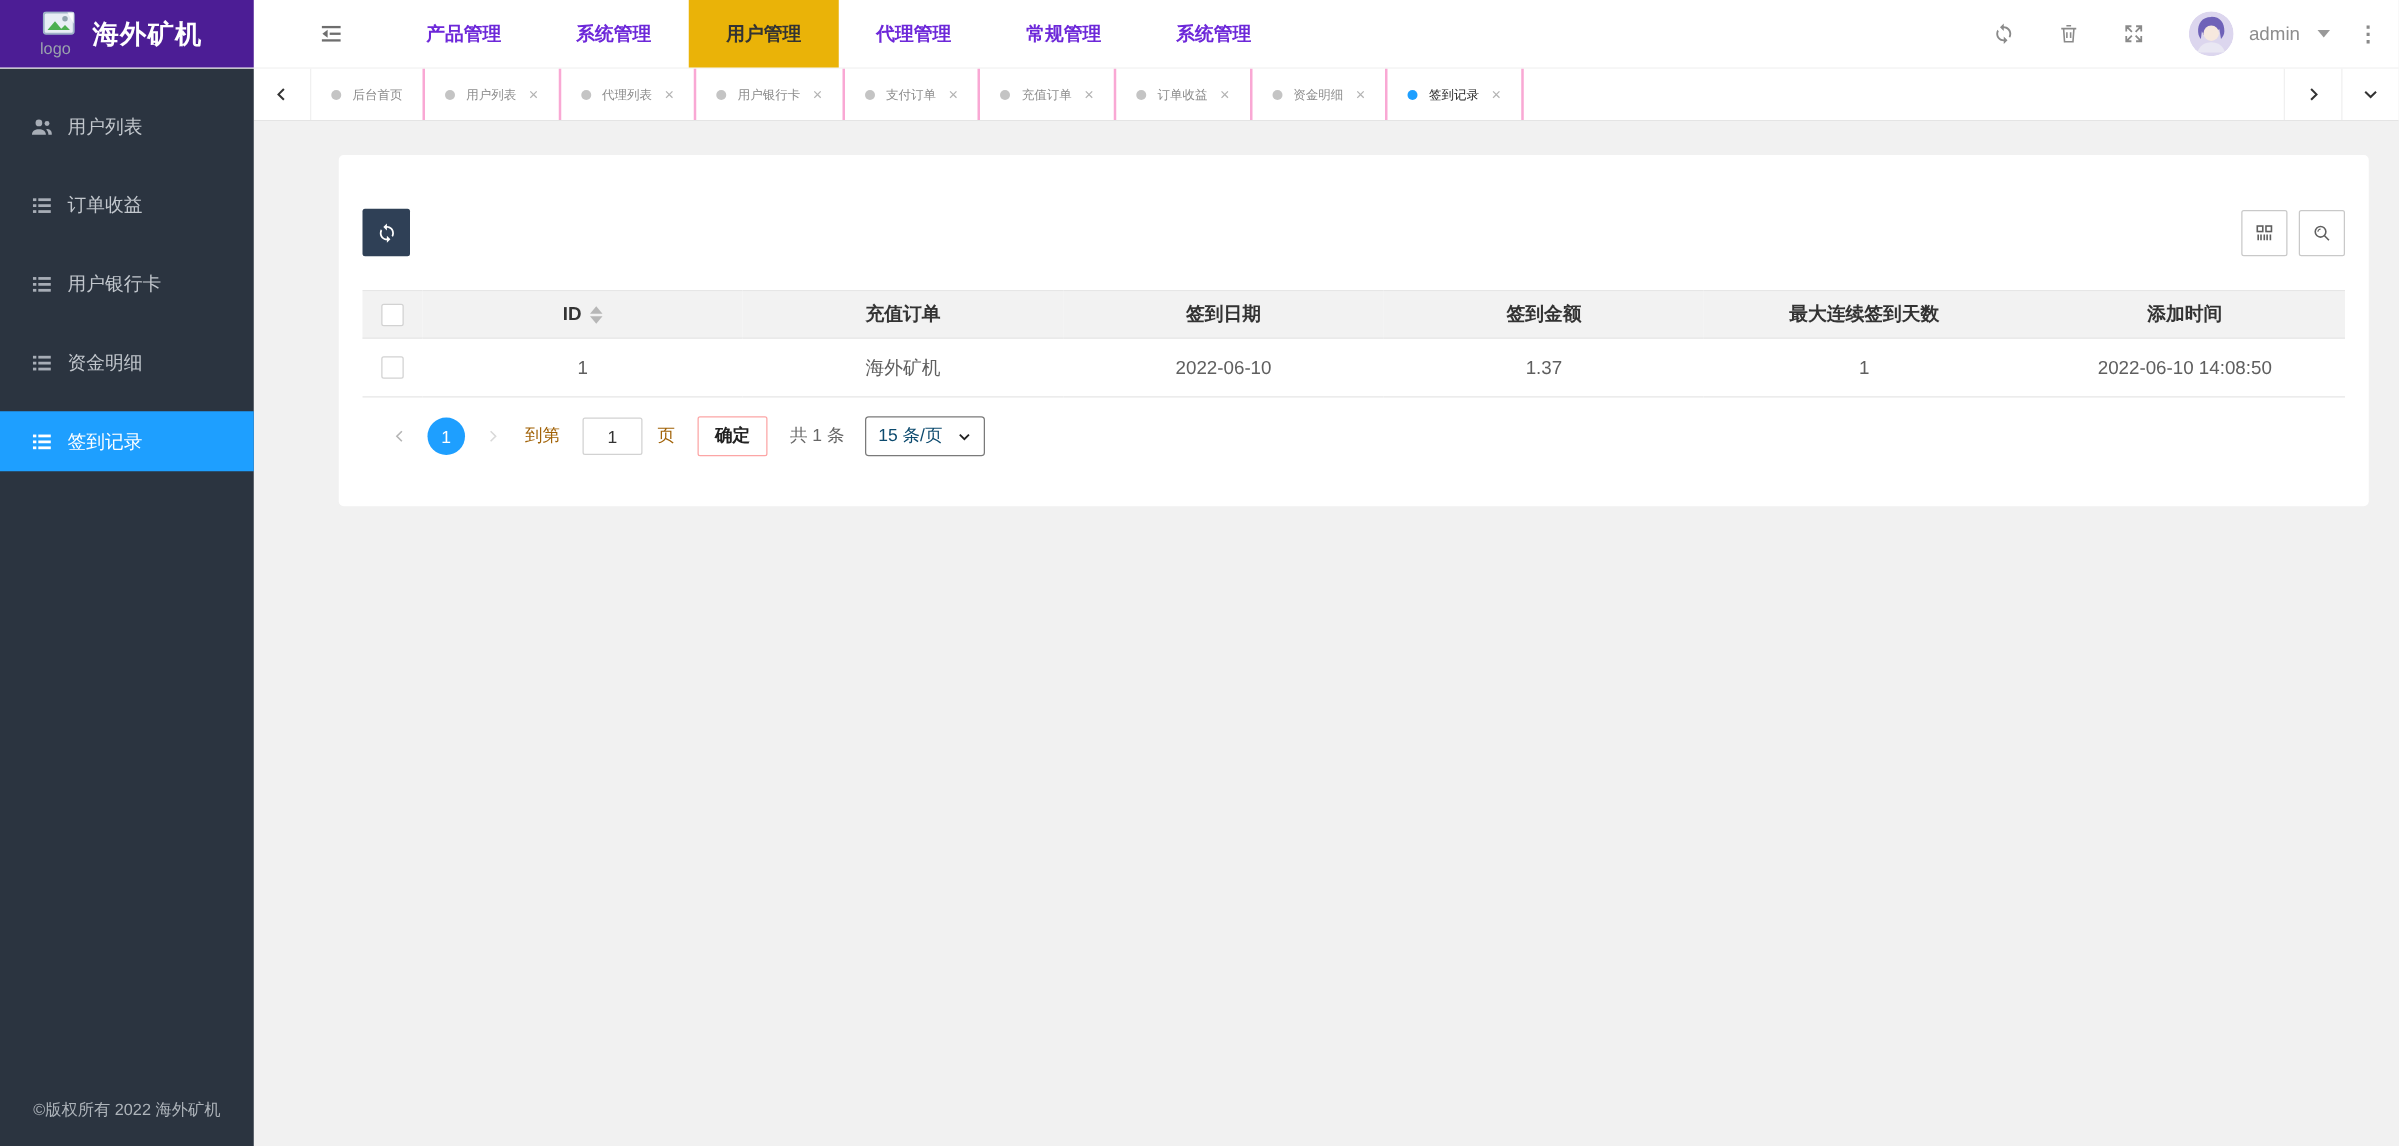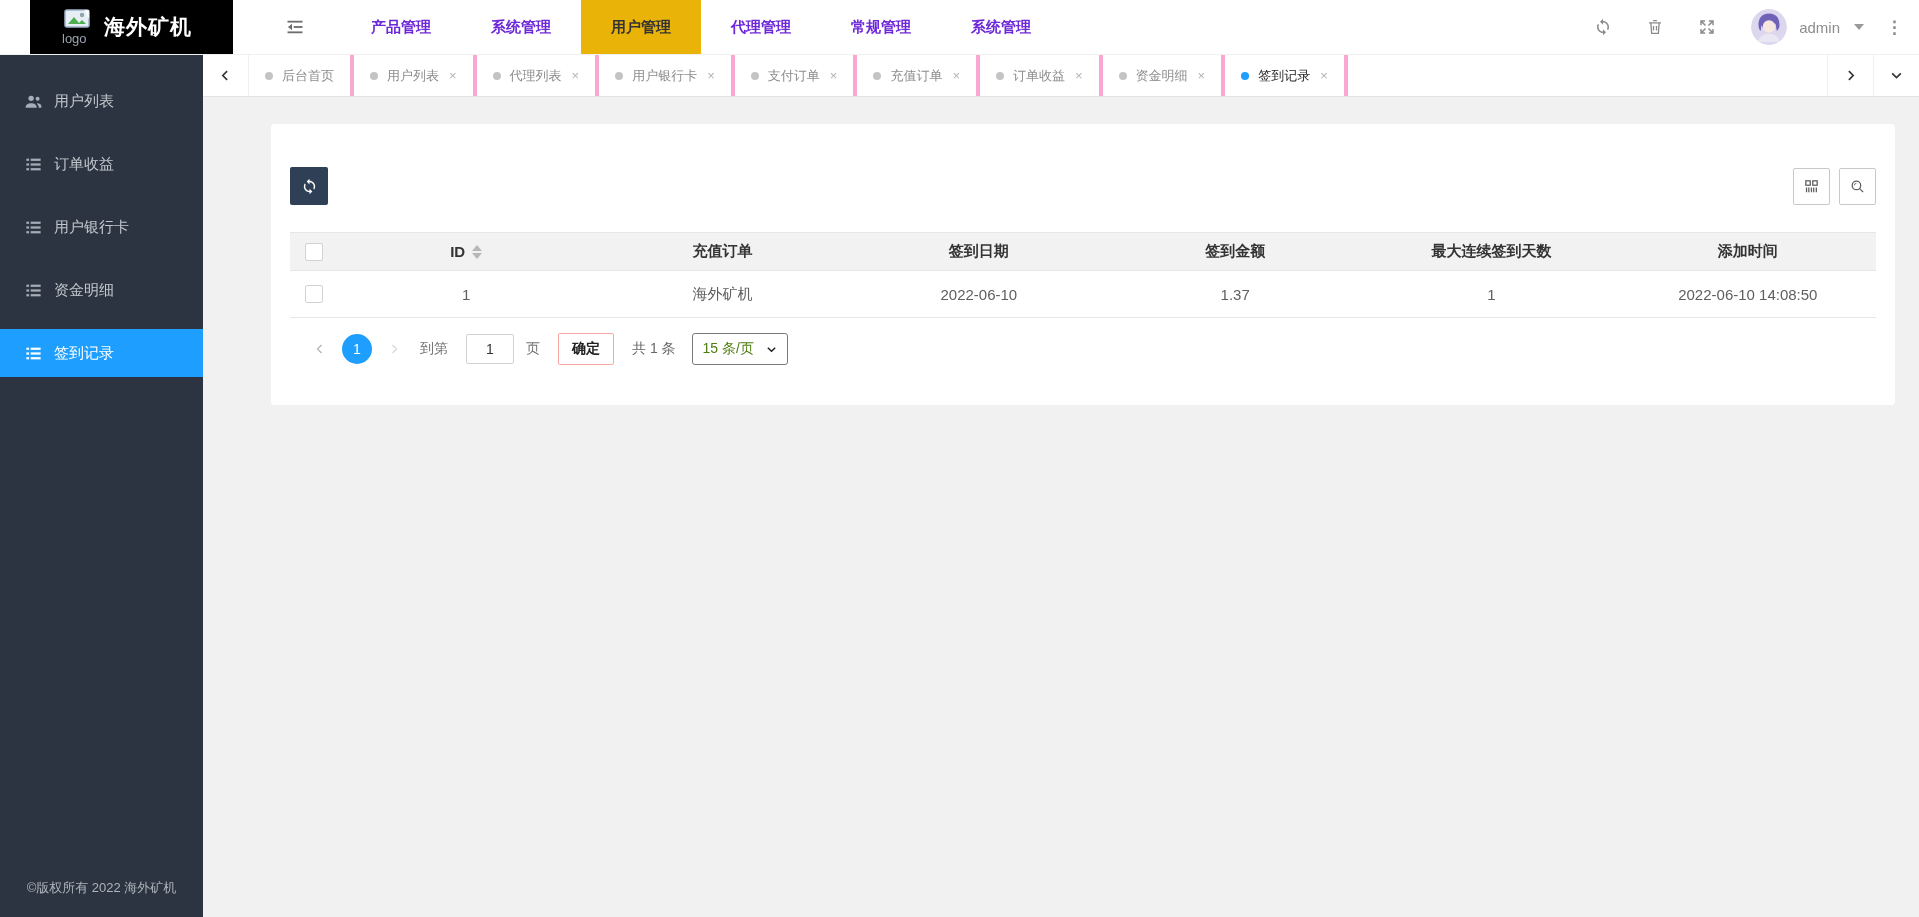--- a/index.html
+++ b/index.html
@@ -6,21 +6,21 @@
   html, body { width: 1919px; height: 917px; overflow: hidden; }
   body {
     font-family: "Liberation Sans", "DejaVu Sans", sans-serif;
     background: #f1f1f1;
     color: #333;
   }
   .app { width: 1919px; height: 917px; display: flex; flex-direction: column; }
 
   
   .header { height: 55px; display: flex; background: #fff; flex: 0 0 55px; border-bottom: 1px solid #f0f0f0; }
-  .logo-area { width: 203px; flex: 0 0 203px; background: #000000; display: flex; align-items: center; margin-left: 30px; }
+  .logo-area { width: 203px; flex: 0 0 203px; background: #4c1d95; display: flex; align-items: center; }
   .logo-broken { display: flex; flex-direction: column; align-items: flex-start; margin-left: 32px; }
   .logo-broken svg { width: 26px; height: 21px; margin-left: 2px; }
   .logo-alt { font-size: 13px; color: #9aa2ad; margin-top: 1px; }
   .app-title { color: #fff; font-size: 21px; font-weight: bold; margin-left: 14px; letter-spacing: 1px; }
 
   .nav { flex: 1; display: flex; align-items: stretch; }
   .collapse-btn { align-self: center; margin: 0 34px 0 52px; width: 22px; height: 22px; color: #6e6e6e; cursor: pointer; background: none; border: none; display: flex; align-items: center; }
   .collapse-btn svg { width: 20px; height: 20px; }
   .nav-item { display: flex; align-items: center; padding: 0 30px; font-size: 15px; color: #6d28d9; cursor: pointer; font-weight: bold; }
   .nav-item.active { background: #eab308; color: #333; font-weight: bold; }
@@ -50,21 +50,21 @@
 
   
   .content-col { flex: 1; display: flex; flex-direction: column; min-width: 0; }
 
   
   .tabbar { height: 42px; flex: 0 0 42px; background: #fff; display: flex; align-items: stretch; border-bottom: 1px solid #e4e4e4; }
   .tab-arrow { width: 46px; flex: 0 0 46px; display: flex; align-items: center; justify-content: center; color: #333; cursor: pointer; background: none; border: none; }
   .tab-arrow svg { width: 13px; height: 13px; }
   .tab-arrow.left { border-right: 1px solid #f0f0f0; }
   .tab-arrow.rt { border-left: 1px solid #f0f0f0; }
-  .tab { display: flex; align-items: center; padding: 0 16px; border-right: 4px solid #f9a8d4; font-size: 13px; color: #8c8c8c; cursor: pointer; white-space: nowrap; }
+  .tab { display: flex; align-items: center; padding: 0 16px; border-right: 2px solid #f9a8d4; font-size: 10px; color: #8c8c8c; cursor: pointer; white-space: nowrap; }
   .tab .dot { width: 8px; height: 8px; border-radius: 50%; background: #c4c4c4; margin-right: 9px; }
   .tab .close-x { margin-left: 10px; color: #b3b3b3; font-size: 13px; cursor: pointer; }
   .tab .close-x::before { content: "\00D7"; }
   .tab.active { color: #262626; }
   .tab.active .dot { background: #1E9FFF; }
   .tab-spacer { flex: 1; }
 
   
   .main { flex: 1; background: #f1f1f1; padding: 27px 24px 0 68px; overflow: hidden; }
   .card { background: #fff; border-radius: 4px; padding: 26px 19px 40px 19px; min-height: 277px; }
@@ -86,26 +86,26 @@
   .sort-ico .up { width: 0; height: 0; border-left: 5px solid transparent; border-right: 5px solid transparent; border-bottom: 6px solid #b7b7b7; margin-bottom: 2px; }
   .sort-ico .dn { width: 0; height: 0; border-left: 5px solid transparent; border-right: 5px solid transparent; border-top: 6px solid #b7b7b7; }
 
   
   .pagination { display: flex; align-items: center; margin-top: 15px; padding-left: 22px; font-size: 14px; }
   .pg-arrow { display: flex; align-items: center; justify-content: center; width: 16px; cursor: pointer; }
   .pg-arrow svg { width: 12px; height: 12px; }
   .pg-prev { color: #b5b5b5; }
   .pg-next { color: #d9d9d9; }
   .pg-page { width: 30px; height: 30px; border-radius: 50%; background: #1E9FFF; color: #fff; display: flex; align-items: center; justify-content: center; margin: 0 14px; font-size: 14px; cursor: pointer; }
-  .pg-text { color: #737373; margin: 0 6px 0 18px; }
+  .pg-text { color: #a16207; margin: 0 6px 0 18px; }
   .pg-text.after { margin: 0 14px 0 0; }
   .pg-input { width: 48px; height: 30px; border: 1px solid #d2d2d2; border-radius: 2px; text-align: center; font-size: 14px; color: #333; margin: 0 12px; font-family: inherit; }
   .pg-confirm { height: 32px; padding: 0 13px; background: #fff; border: 1px solid #fca5a5; border-radius: 2px; font-size: 14px; color: #222; cursor: pointer; margin: 0 14px 0 4px; font-family: inherit; font-weight: bold; }
   .pg-total { color: #666; margin: 0 16px 0 4px; }
-  .pg-select { height: 32px; border: 1px solid #7a7a7a; border-radius: 3px; background: #fff; display: flex; align-items: center; padding: 0 10px; gap: 12px; color: #4d7c0f; cursor: pointer; }
+  .pg-select { height: 32px; border: 1px solid #7a7a7a; border-radius: 3px; background: #fff; display: flex; align-items: center; padding: 0 10px; gap: 12px; color: #0c4a6e; cursor: pointer; }
   .pg-select svg { width: 11px; height: 11px; }
 </style>
 </head>
 <body>
 
 <div class="app">
 
   <header class="header">
     <div class="logo-area">
       <div class="logo-broken">

